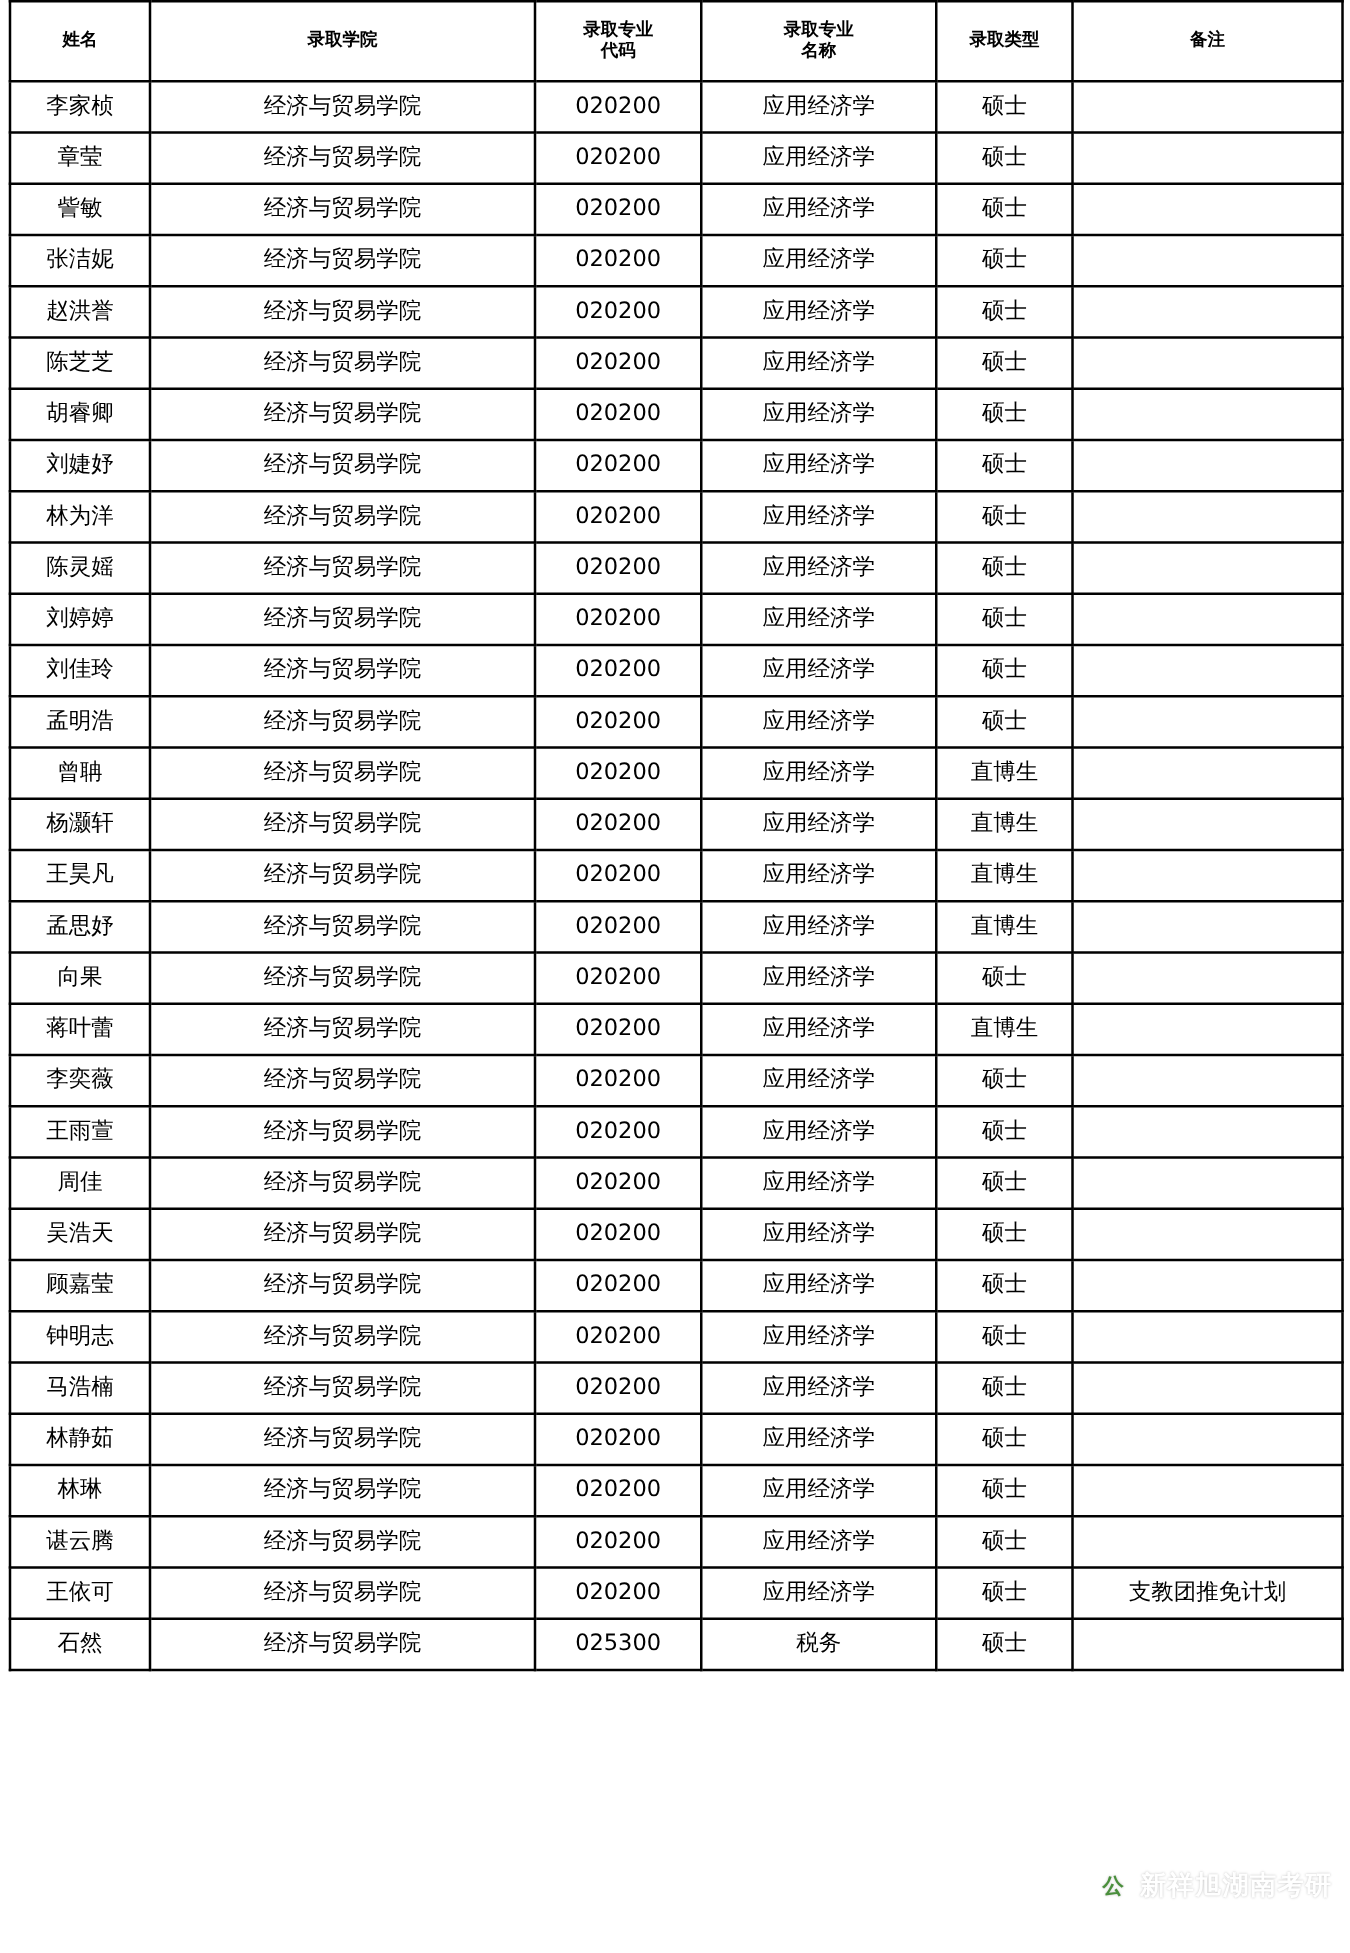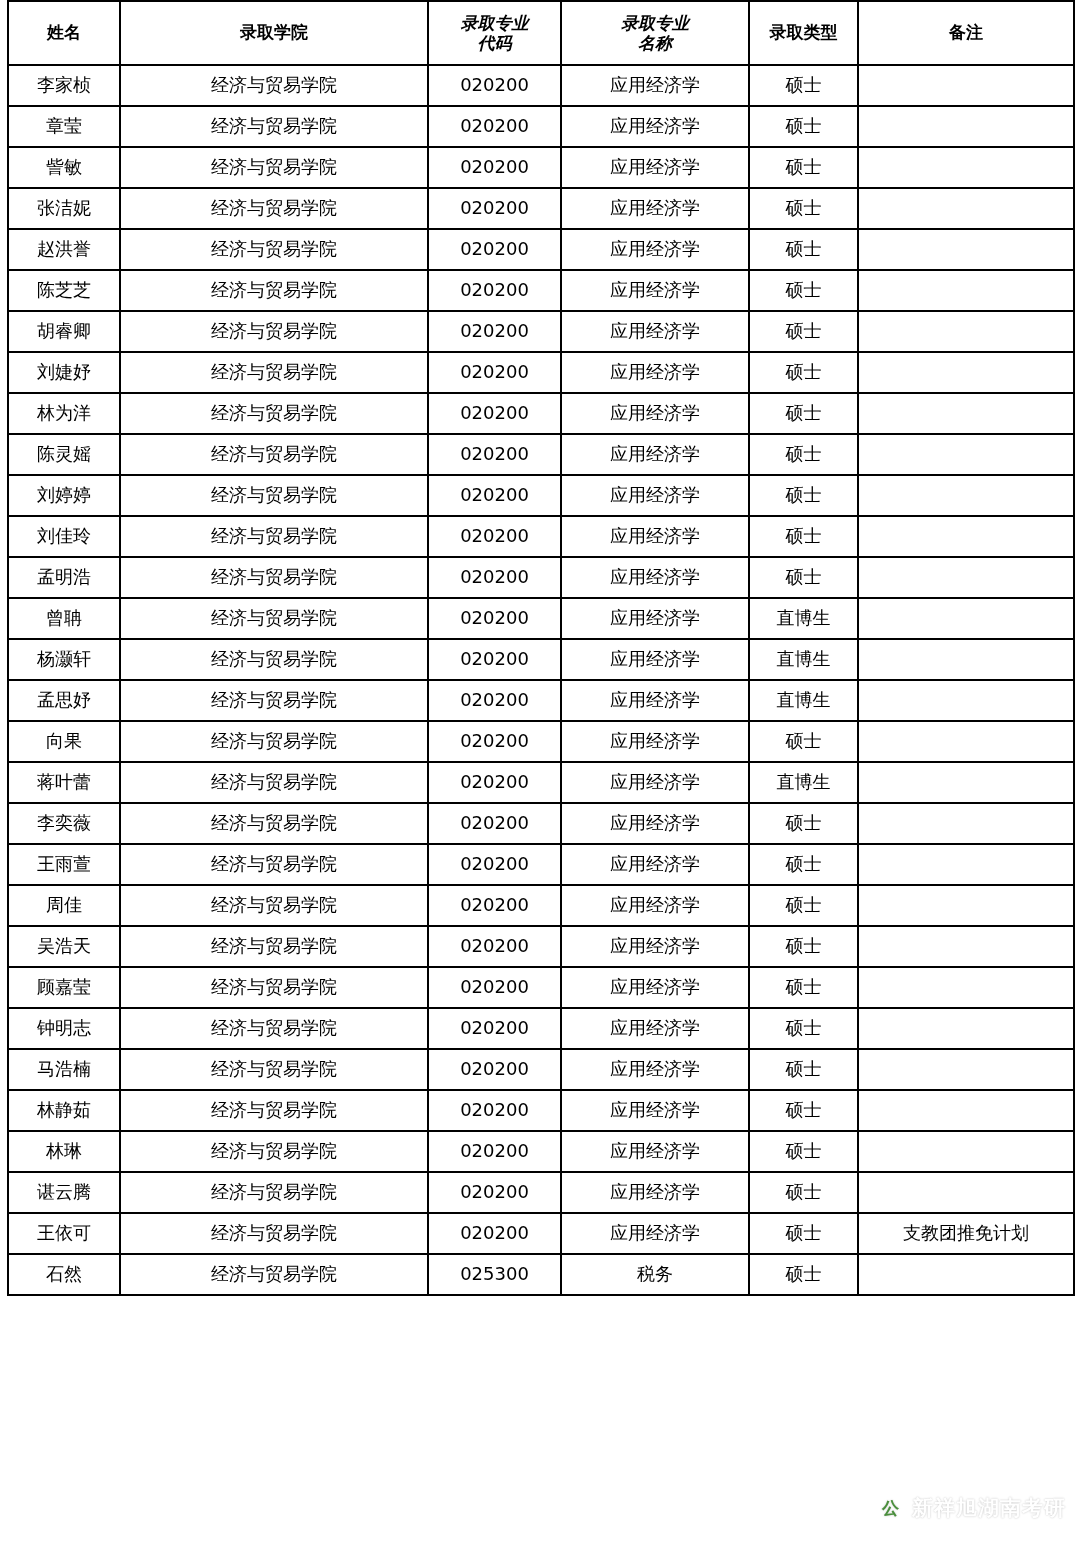--- a/index.html
+++ b/index.html
@@ -35,33 +35,33 @@
     color: #000000;
     padding: 0;
     line-height: 1.25;
     font-weight: normal;
     overflow: hidden;
     white-space: nowrap;
   }
   table.admit-table thead th {
     height: 62px;
     font-weight: bold;
-    font-size: 17px;
+    font-size: 14px;
   }
   table.admit-table tbody td {
     height: 39px;
   }
   col.c-name    { width: 112px; }
   col.c-college { width: 308px; }
   col.c-code    { width: 133px; }
   col.c-major   { width: 188px; }
   col.c-type    { width: 109px; }
   col.c-note    { width: 216px; }
 
-  .hdr-two-line { line-height: 1.18; font-style: italic; }
+  .hdr-two-line { line-height: 1.18; }
 
   .watermark {
     position: absolute;
     right: 14px;
     bottom: 40px;
     display: flex;
     align-items: center;
     gap: 8px;
     color: #ffffff;
     font-size: 21px;
@@ -228,20 +228,28 @@
         </tr>
         <tr>
           <td>杨灏轩</td>
           <td>经济与贸易学院</td>
           <td>020200</td>
           <td>应用经济学</td>
           <td>直博生</td>
           <td></td>
         </tr>
         <tr>
+          <td>王昊凡</td>
+          <td>经济与贸易学院</td>
+          <td>020200</td>
+          <td>应用经济学</td>
+          <td>直博生</td>
+          <td></td>
+        </tr>
+        <tr>
           <td>孟思妤</td>
           <td>经济与贸易学院</td>
           <td>020200</td>
           <td>应用经济学</td>
           <td>直博生</td>
           <td></td>
         </tr>
         <tr>
           <td>向果</td>
           <td>经济与贸易学院</td>

